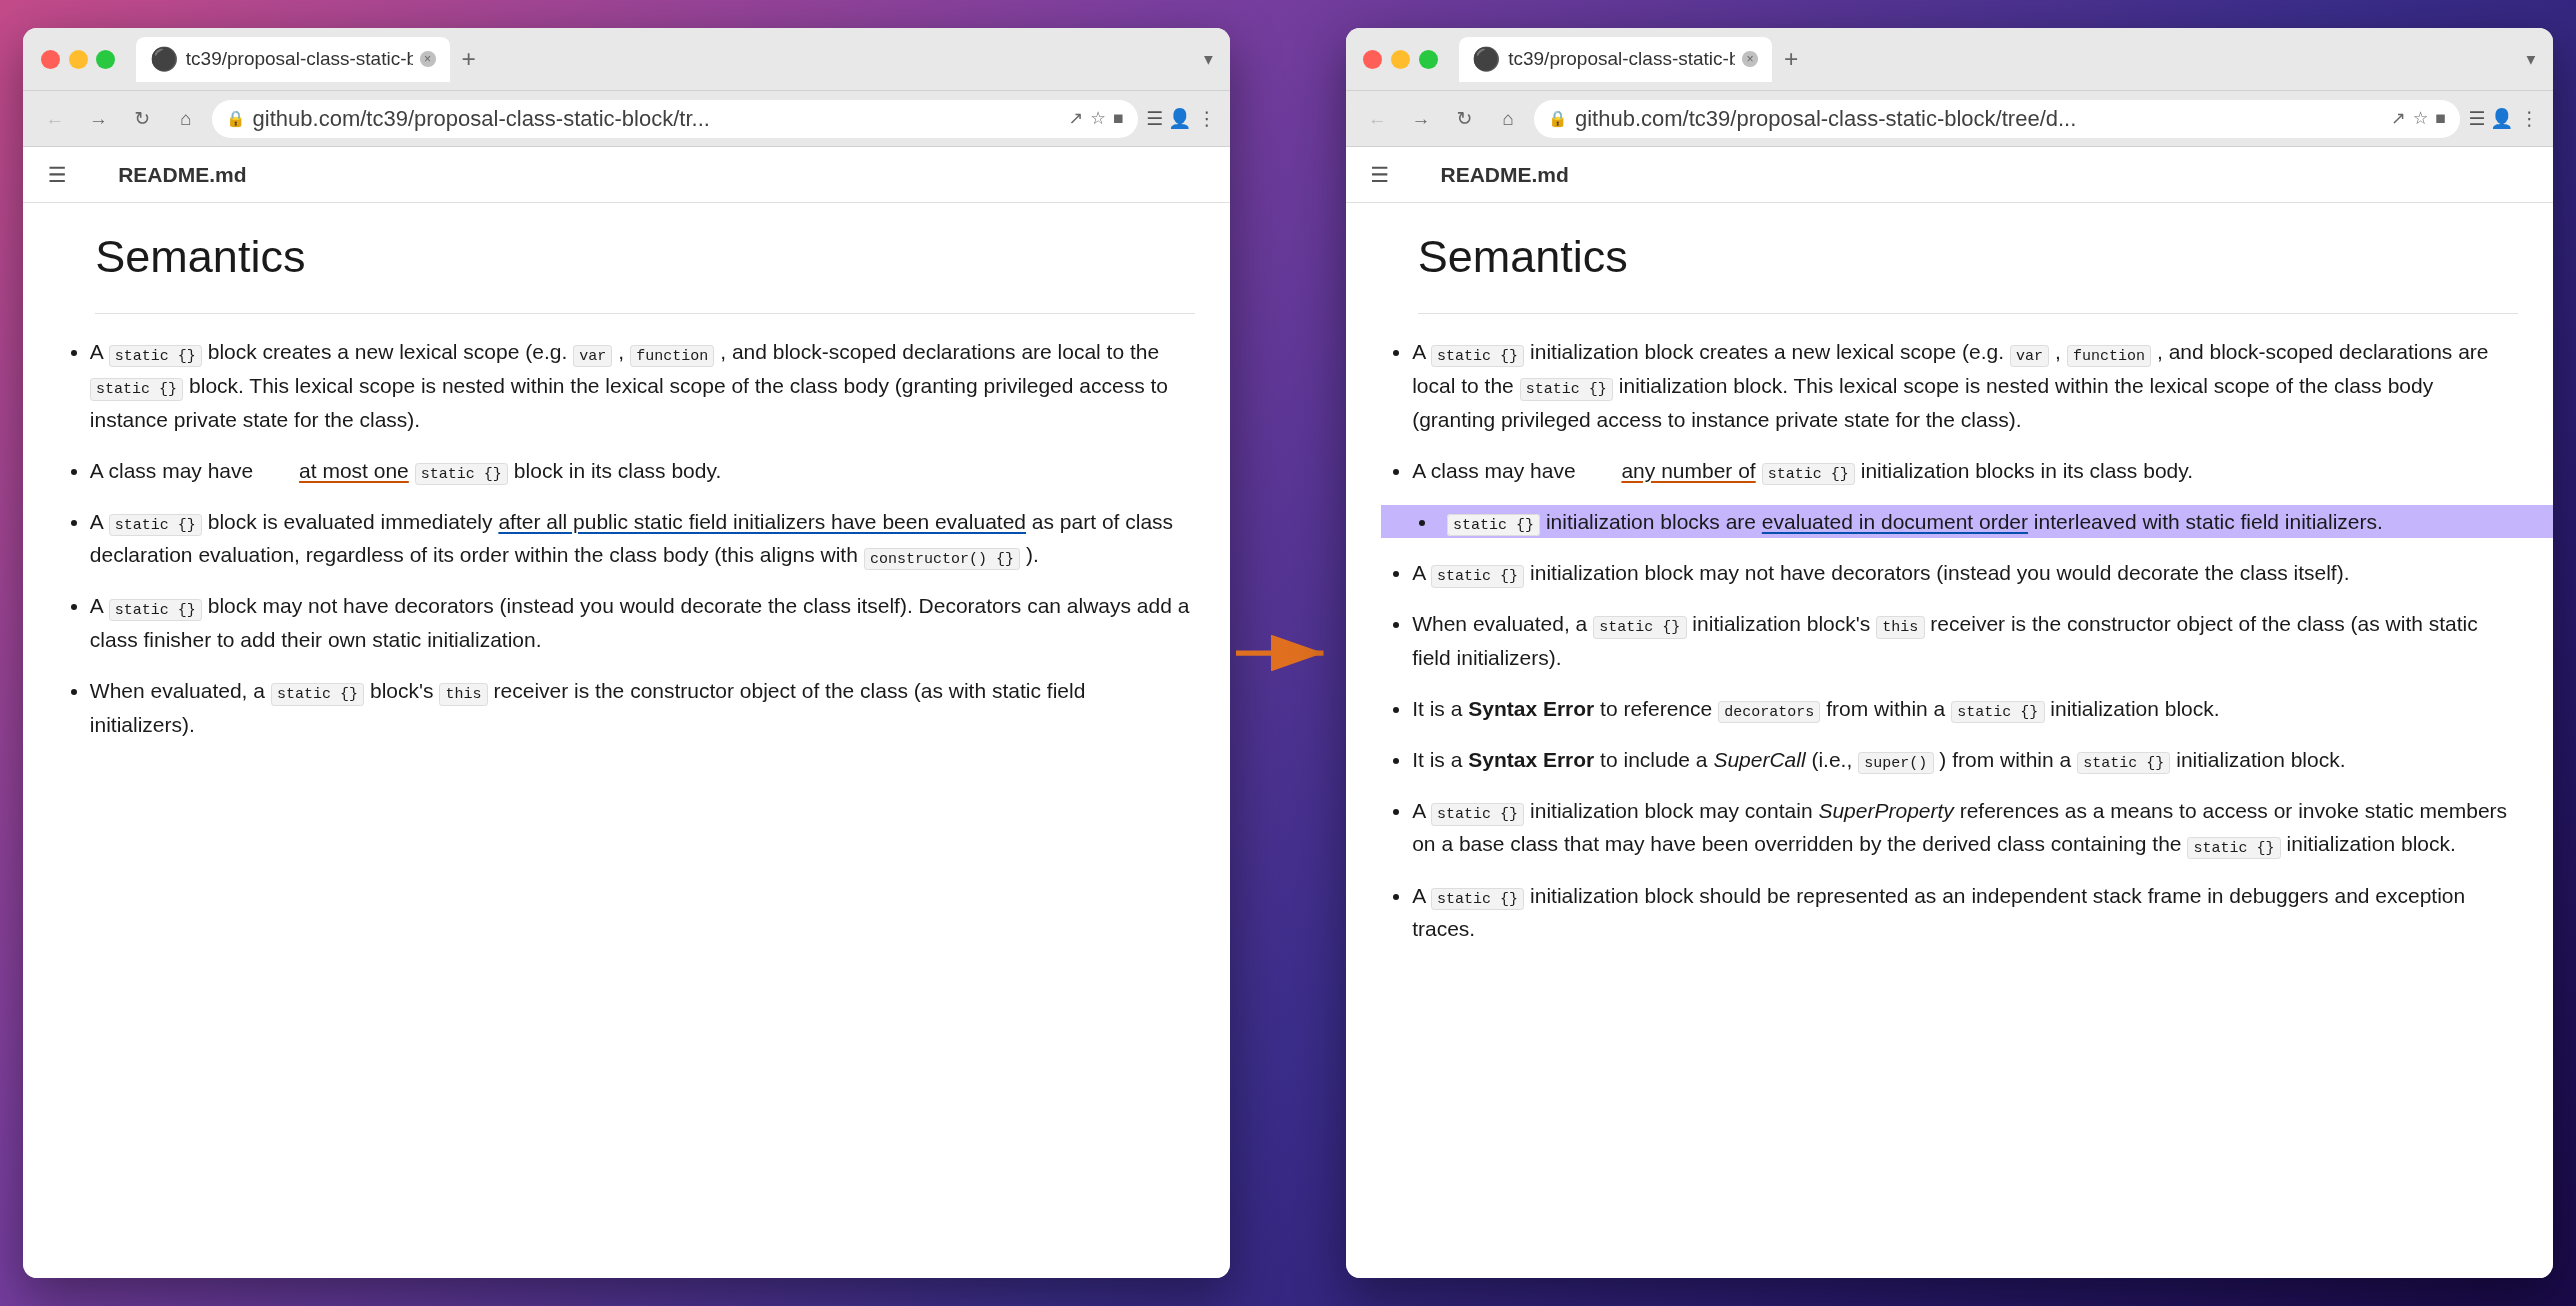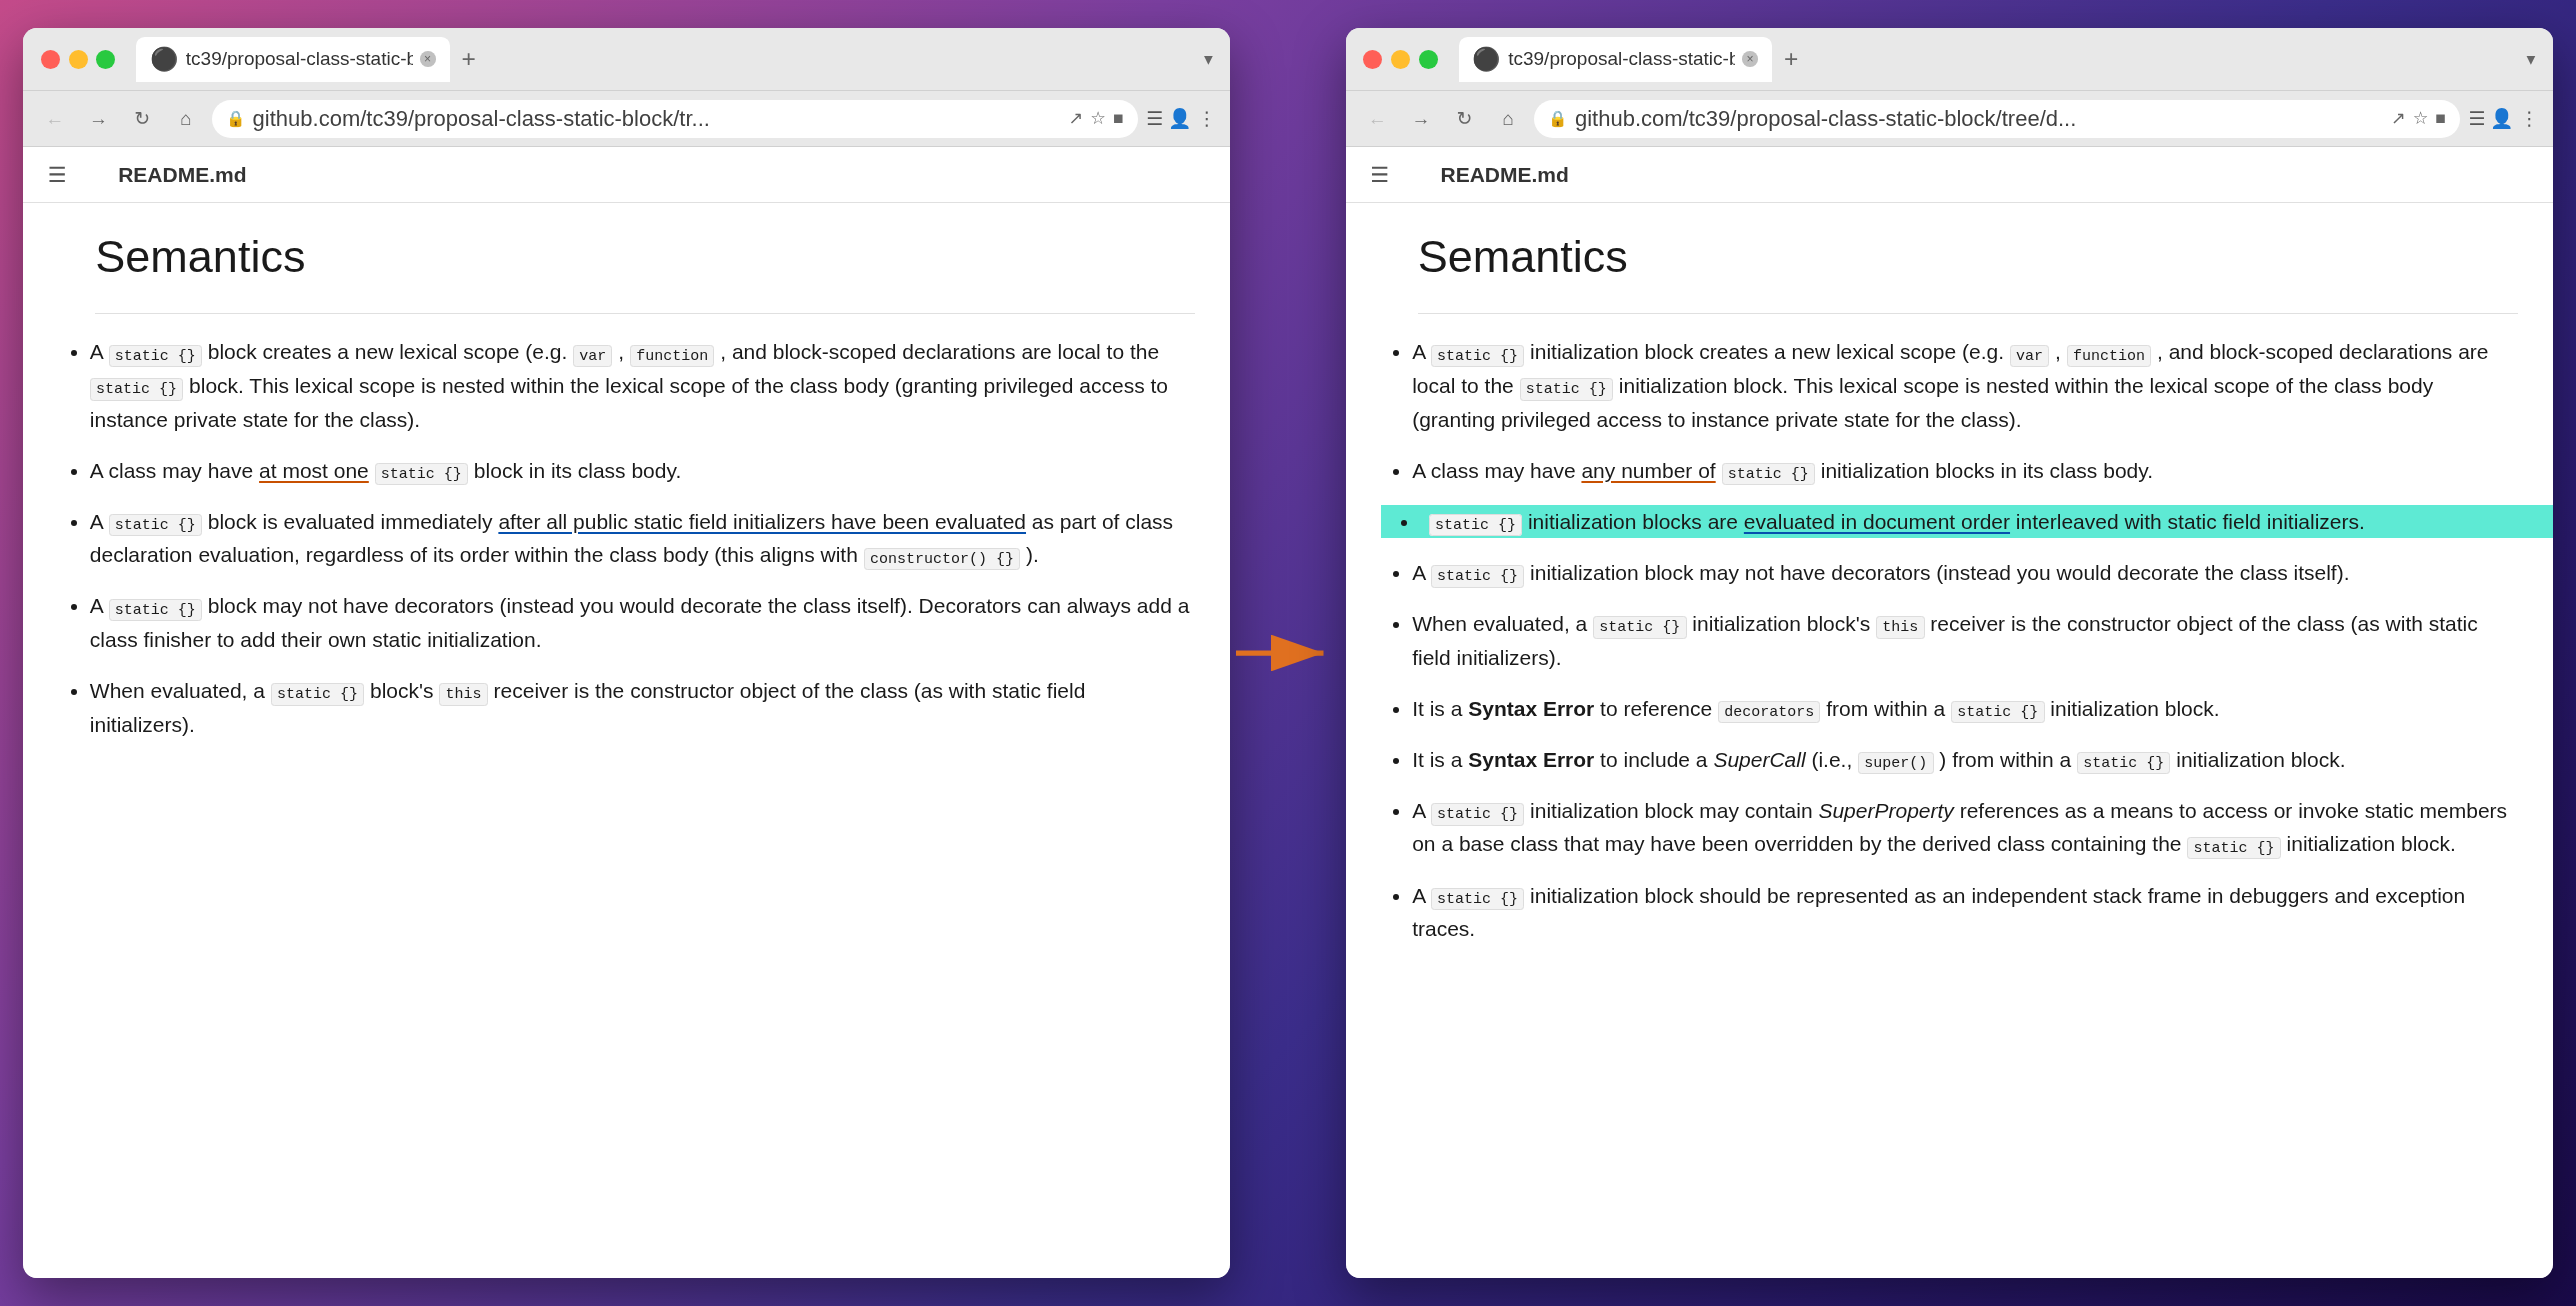--- a/index.html
+++ b/index.html
@@ -236,20 +236,21 @@
       border-radius: 3.5px;
       padding: 1.7px 5.2px;
       color: #1a1a1a;
     }
 
     .underlined-orange {
       text-decoration: underline;
       text-decoration-color: #c85000;
       text-decoration-style: solid;
       text-underline-offset: 2.6px;
+      margin-left: 40px;
     }
 
     .underlined-blue {
       text-decoration: underline;
       text-decoration-color: #0550ae;
       text-decoration-style: solid;
       text-underline-offset: 2.6px;
     }
 
     
@@ -411,21 +412,21 @@
       <ul class="bullet-list">
 
         <li>
           A <code>static {}</code> initialization block creates a new lexical scope (e.g. <code>var</code> , <code>function</code> , and block-scoped declarations are local to the <code>static {}</code> initialization block. This lexical scope is nested within the lexical scope of the class body (granting privileged access to instance private state for the class).
         </li>
 
         <li>
           A class may have <span class="underlined-orange">any number of</span> <code>static {}</code> initialization blocks in its class body.
         </li>
 
-        <li style="background:#5eead4;margin-left:-31.5px;padding-left:20px;margin-right:-35px;padding-right:35px;list-style-position:inside;">
+        <li style="background:#c4b5fd;margin-left:-31.5px;padding-left:38px;margin-right:-35px;padding-right:35px;list-style-position:inside;">
           <code>static {}</code> initialization blocks are <span class="underlined-blue">evaluated in document order</span> interleaved with static field initializers.
         </li>
 
         <li>
           A <code>static {}</code> initialization block may not have decorators (instead you would decorate the class itself).
         </li>
 
         <li>
           When evaluated, a <code>static {}</code> initialization block's <code>this</code> receiver is the constructor object of the class (as with static field initializers).
         </li>

